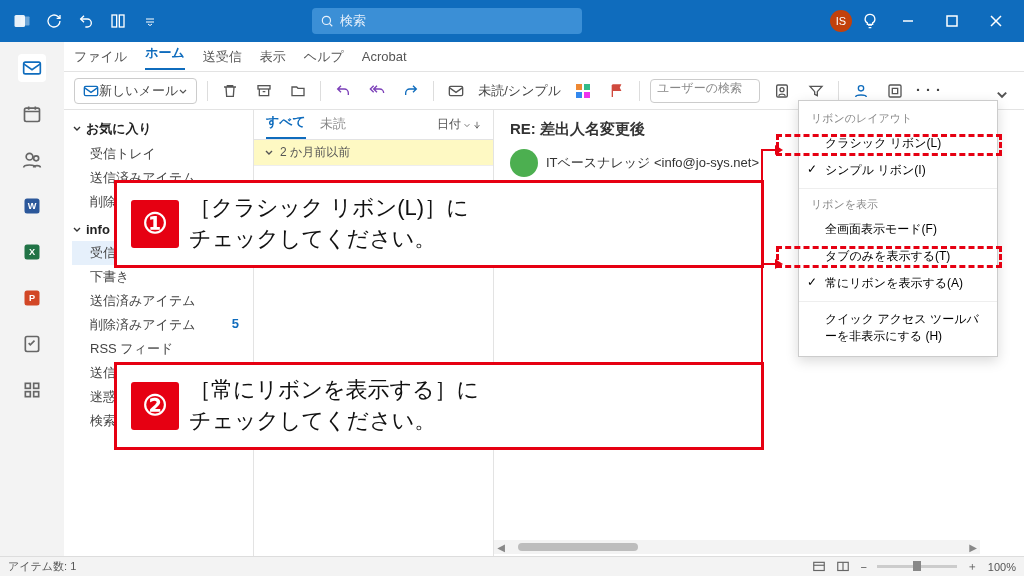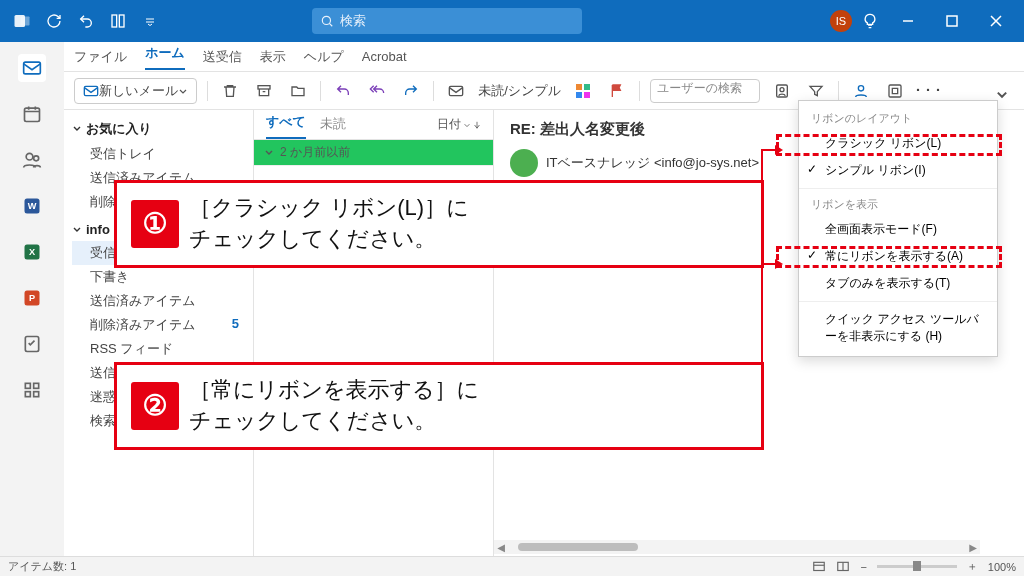--- a/index.html
+++ b/index.html
@@ -34,21 +34,21 @@
 .fhdr { font-weight: 600; color: #222; display: flex; align-items: center; gap: 4px; margin-bottom: 4px; }
 .fitem { padding: 3px 6px 3px 18px; display: flex; justify-content: space-between; }
 .fitem.selected { background: #e6f0fb; }
 .fcount { color: #0F6CBD; font-weight: 600; }
 
 .msglist { width: 240px; border-right: 1px solid #e3e3e3; }
 .ml-tabs { height: 30px; display: flex; align-items: end; gap: 14px; padding: 0 12px; border-bottom: 1px solid #e3e3e3; font-size: 13px; }
 .ml-tab { padding-bottom: 6px; color: #888; }
 .ml-tab.active { color: #0F6CBD; border-bottom: 2px solid #0F6CBD; font-weight: 600; }
 .ml-sort { margin-left: auto; font-size: 12px; color: #555; display: flex; align-items: center; gap: 2px; padding-bottom: 6px; }
-.grp { padding: 4px 10px; background: #22c55e; font-size: 12px; color: #555; display: flex; align-items: center; gap: 6px; border-bottom: 1px solid #eee; }
+.grp { padding: 4px 10px; background: #fef9c3; font-size: 12px; color: #555; display: flex; align-items: center; gap: 6px; border-bottom: 1px solid #eee; }
 
 .reader { flex: 1; padding: 10px 16px; font-size: 13px; color: #333; }
 .r-subj { font-size: 15px; font-weight: 600; margin-bottom: 10px; }
 .r-row { display: flex; align-items: center; gap: 8px; }
 .r-av { width: 28px; height: 28px; border-radius: 50%; background: #4caf50; }
 .r-link { color: #0F6CBD; text-decoration: underline; }
 .r-line { margin: 4px 0; }
 
 .dropdown { position: absolute; right: 26px; top: 100px; width: 200px; background: #fff; border: 1px solid #ccc; box-shadow: 0 4px 12px rgba(0,0,0,.15); font-size: 12px; padding: 6px 0; z-index: 10; }
 .dd-hdr { padding: 4px 12px; color: #888; font-size: 11px; }
@@ -404,22 +404,22 @@
   </div>
 </div>
 
 <div class="dropdown">
   <div class="dd-hdr">リボンのレイアウト</div>
   <div class="dd-item">クラシック リボン(L)</div>
   <div class="dd-item dd-chk">シンプル リボン(I)</div>
   <div class="dd-sep"></div>
   <div class="dd-hdr">リボンを表示</div>
   <div class="dd-item">全画面表示モード(F)</div>
+  <div class="dd-item">タブのみを表示する(T)</div>
   <div class="dd-item dd-chk">常にリボンを表示する(A)</div>
-  <div class="dd-item">タブのみを表示する(T)</div>
   <div class="dd-sep"></div>
   <div class="dd-item">クイック アクセス ツールバーを非表示にする (H)</div>
 </div>
 
 <div id="rb1" class="red-box"></div>
 <div id="rb2" class="red-box"></div>
 
 <div class="arrow-line" style="left:764px; top:212px; width:2px; height:-66px;"></div>
 <svg style="position:absolute; left:760px; top:144px; z-index:14" width="30" height="80">
     <path d="M2 78 V6 H20" fill="none" stroke="#E60012" stroke-width="2"></path>

